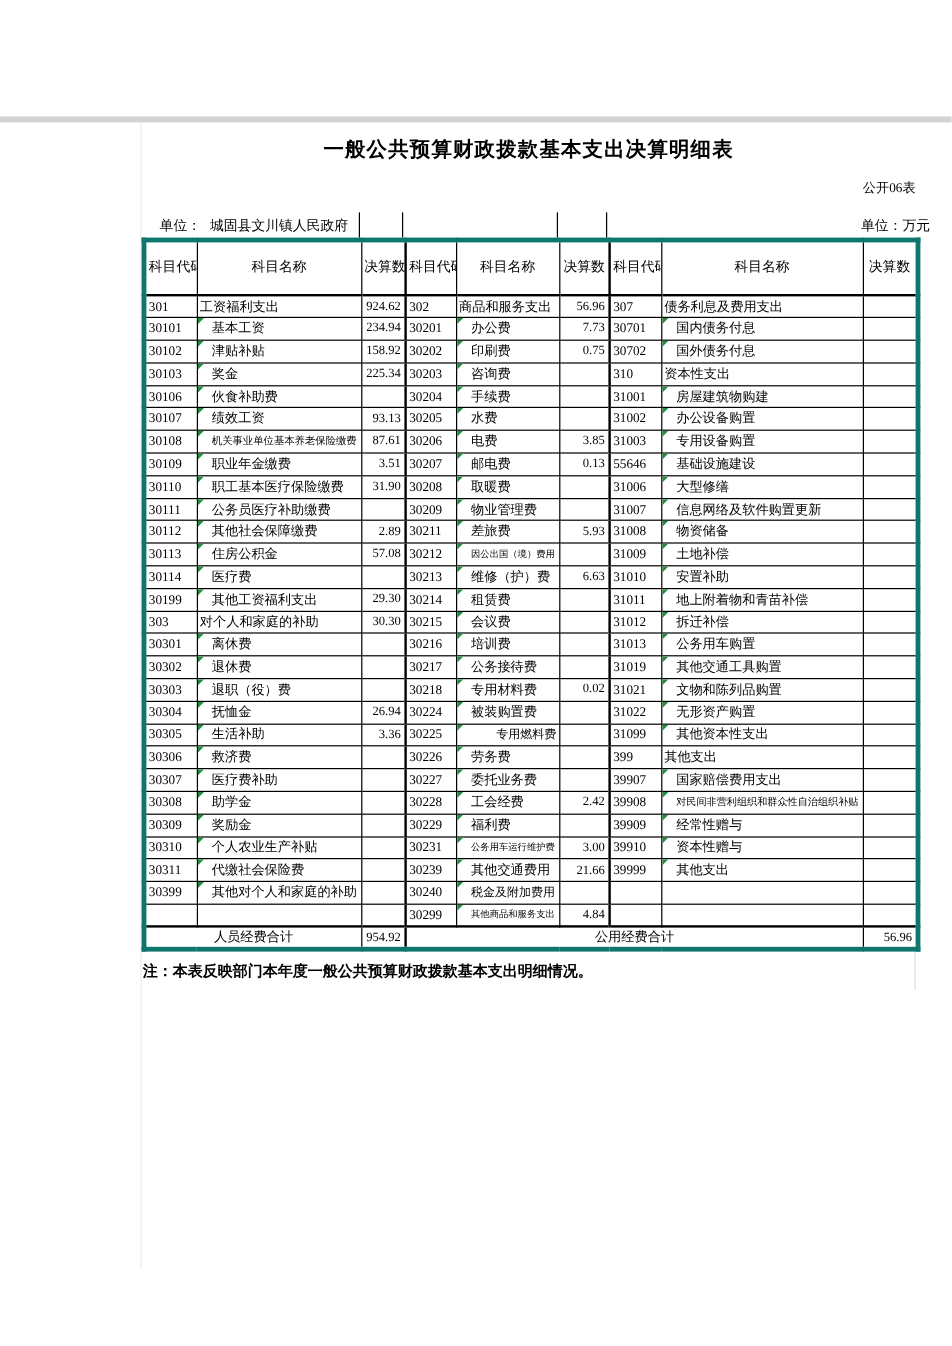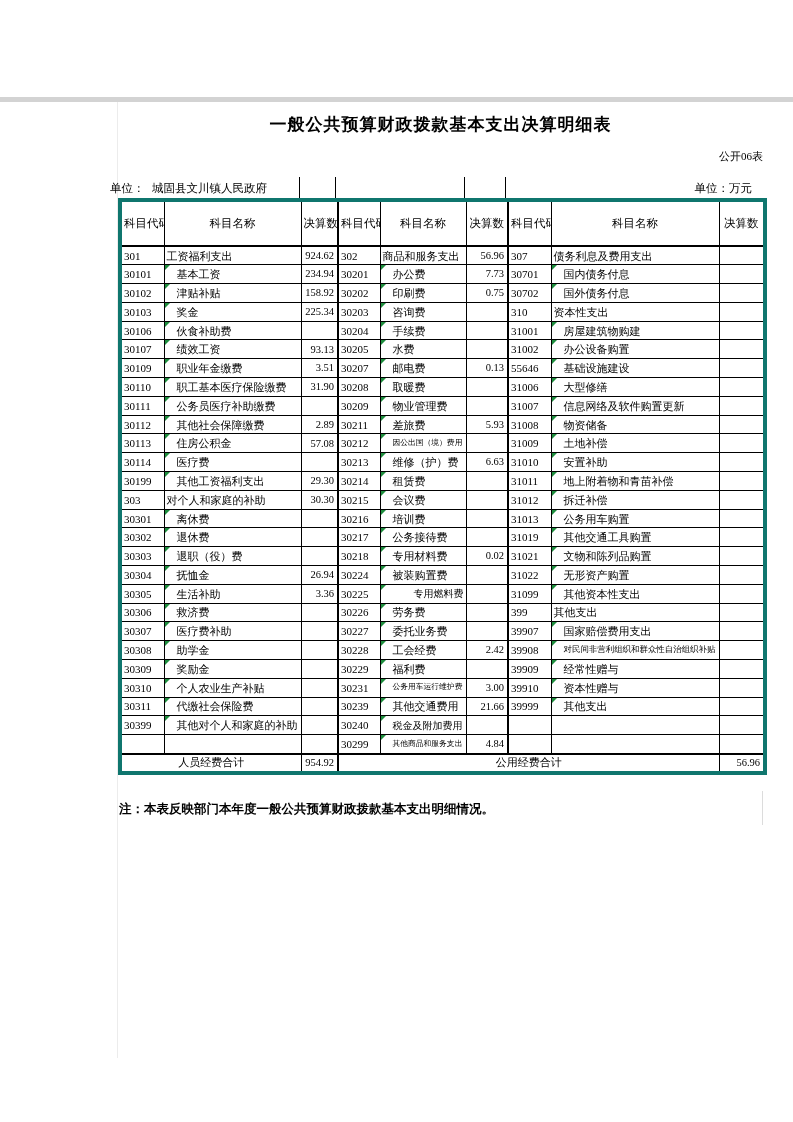--- a/index.html
+++ b/index.html
@@ -14,21 +14,21 @@
   .page-band { position:absolute; left:0; top:97px; width:793px; height:5px; background:var(--band); }
   .page-line-left { position:absolute; left:117px; top:102px; width:1px; height:956px; background:#ececec; }
   .page-line-right { position:absolute; left:762px; top:791px; width:1px; height:34px; background:#dcdcdc; }
 
   .doc-title {
     position:absolute; left:118px; top:113px; width:645px; margin:0;
     text-align:center; font-size:17px; font-weight:bold; letter-spacing:1px;
   }
   .form-no { position:absolute; left:118px; top:149px; width:645px; text-align:right; font-size:11px; }
 
-  .unit-row { position:absolute; left:108px; top:181px; width:645px; height:17px; font-size:11.5px; }
+  .unit-row { position:absolute; left:131px; top:181px; width:645px; height:17px; font-size:11.5px; }
   .unit-label { position:absolute; left:2px; }
   .unit-name  { position:absolute; left:44px; }
   .unit-measure { position:absolute; right:1px; }
 
   .tick { position:absolute; top:177px; height:21px; border-left:1px solid #000; border-right:1px solid #000; }
   .tick-1 { left:299px; width:37px; }
   .tick-2 { left:464px; width:42px; }
 
   table.budget {
     position:absolute; left:118px; top:198px; width:645px;
@@ -164,20 +164,31 @@
           <td class="name child" style="font-size: 11px;">绩效工资</td>
           <td class="num sep">93.13</td>
           <td class="code">30205</td>
           <td class="name child" style="font-size: 11px;">水费</td>
           <td class="num sep"></td>
           <td class="code">31002</td>
           <td class="name child" style="font-size: 11px;">办公设备购置</td>
           <td class="num"></td>
         </tr>
         <tr>
+          <td class="code">30108</td>
+          <td class="name child" style="font-size: 8.64286px;">机关事业单位基本养老保险缴费</td>
+          <td class="num sep">87.61</td>
+          <td class="code">30206</td>
+          <td class="name child" style="font-size: 11px;">电费</td>
+          <td class="num sep">3.85</td>
+          <td class="code">31003</td>
+          <td class="name child" style="font-size: 11px;">专用设备购置</td>
+          <td class="num"></td>
+        </tr>
+        <tr>
           <td class="code">30109</td>
           <td class="name child" style="font-size: 11px;">职业年金缴费</td>
           <td class="num sep">3.51</td>
           <td class="code">30207</td>
           <td class="name child" style="font-size: 11px;">邮电费</td>
           <td class="num sep">0.13</td>
           <td class="code">55646</td>
           <td class="name child" style="font-size: 11px;">基础设施建设</td>
           <td class="num"></td>
         </tr>

